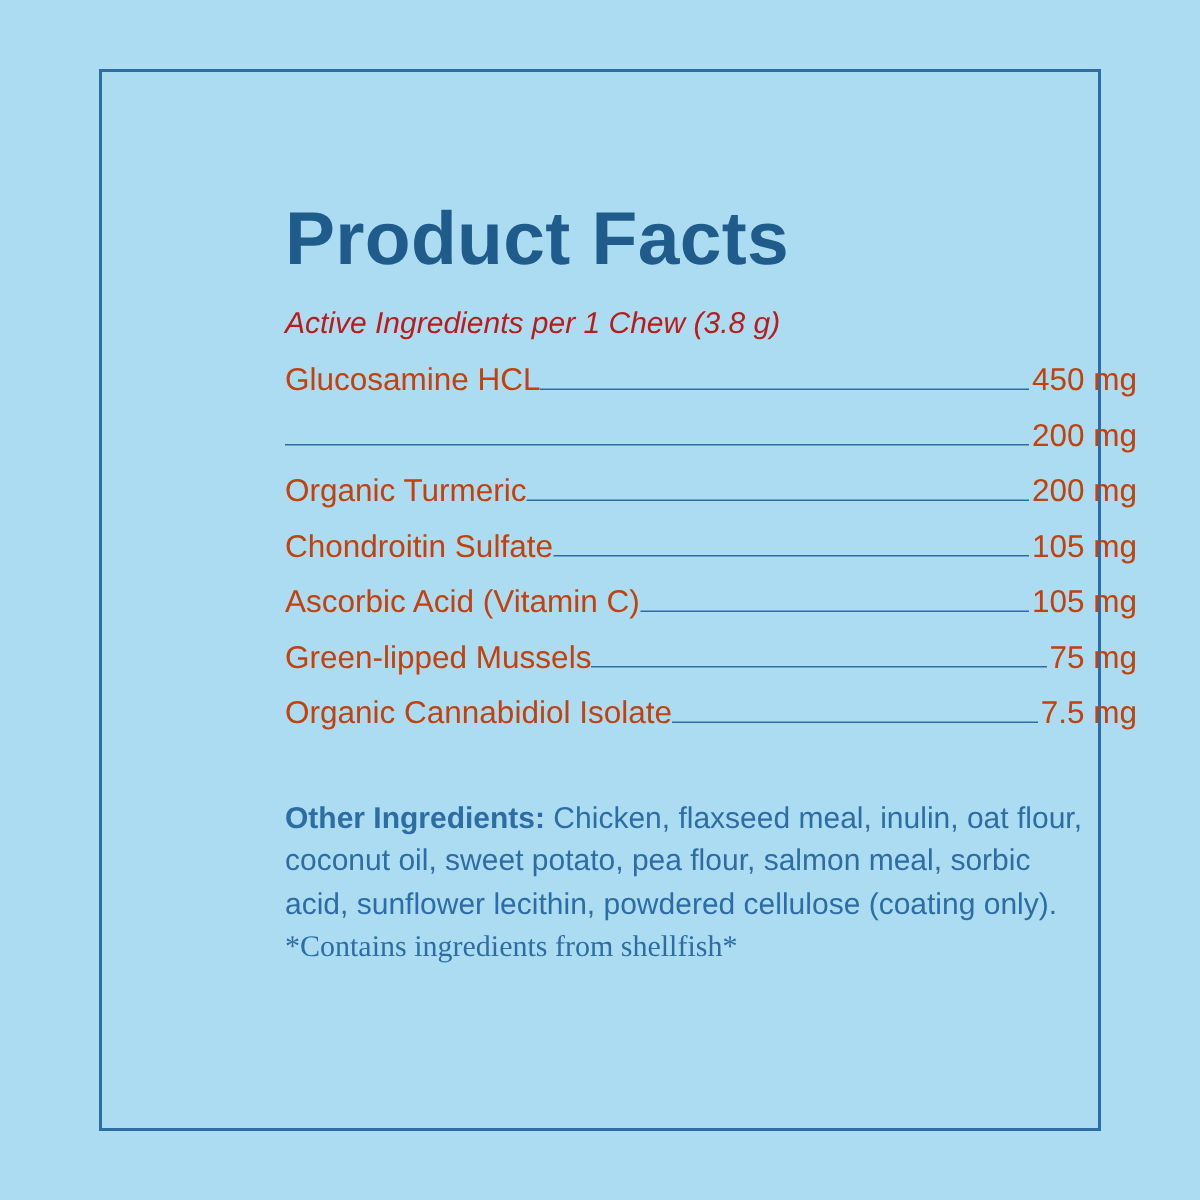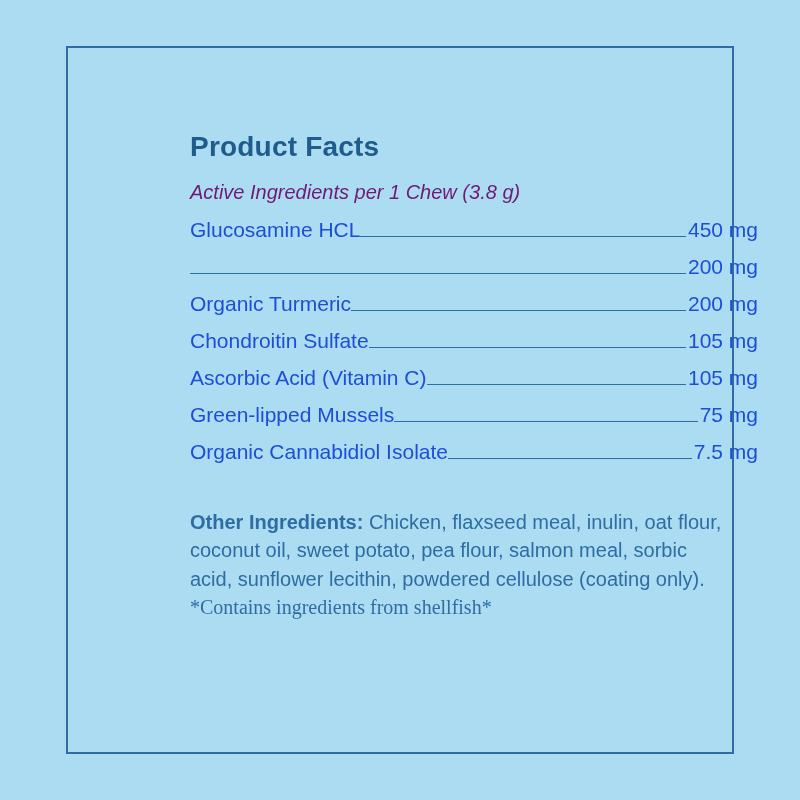--- a/index.html
+++ b/index.html
@@ -22,42 +22,42 @@
     border: 2px solid #2E6DA4;
     box-sizing: border-box;
   }
   .content {
     position: absolute;
     left: 122px;
     top: 84px;
     width: 568px;
   }
   .title {
-    font-size: 28px;
+    font-size: 50px;
     font-weight: bold;
     color: #1F5C8B;
     letter-spacing: 0.2px;
     margin: 0 0 18px 0;
     line-height: 1.1;
   }
   .subtitle {
     font-size: 20px;
     font-style: italic;
-    color: #701a75;
+    color: #b91c1c;
     margin: 0 0 14px 0;
   }
   .rows {
     margin: 0;
     padding: 0;
   }
   .row {
     display: flex;
     align-items: baseline;
     font-size: 21px;
-    color: #1d4ed8;
+    color: #c2410c;
     margin-bottom: 13px;
     white-space: nowrap;
   }
   .row .name {
     flex: 0 0 auto;
   }
   .row .leader {
     flex: 1 1 auto;
     position: relative;
     height: 1px;

